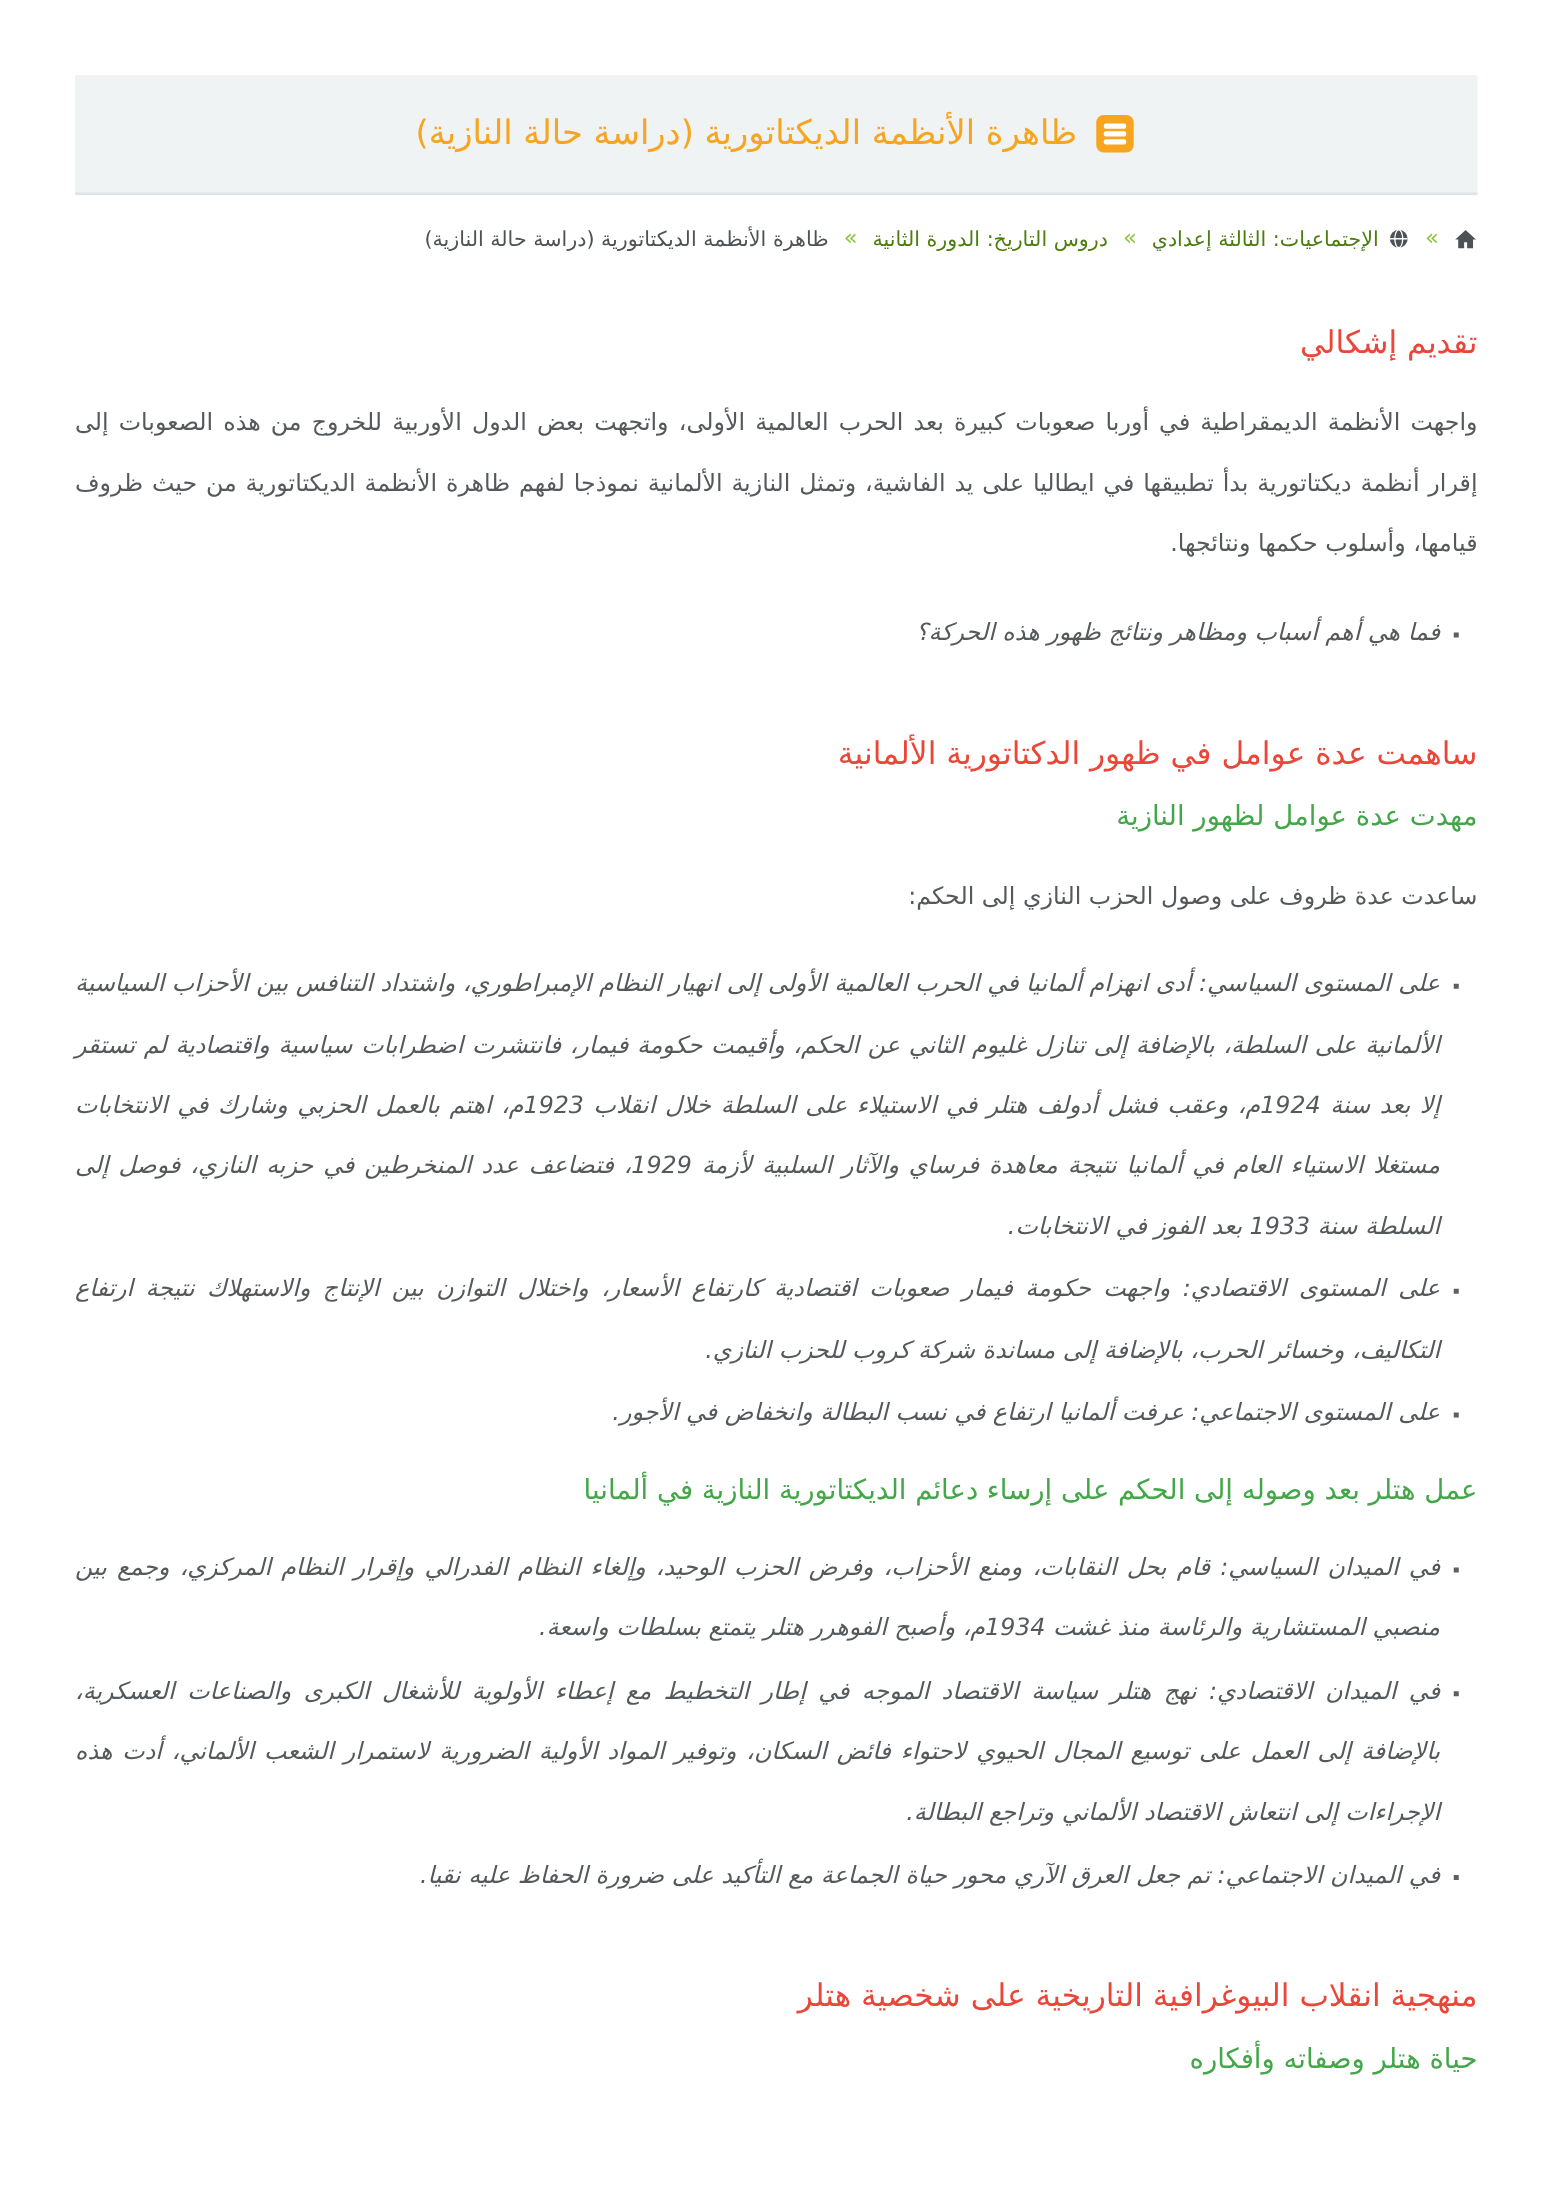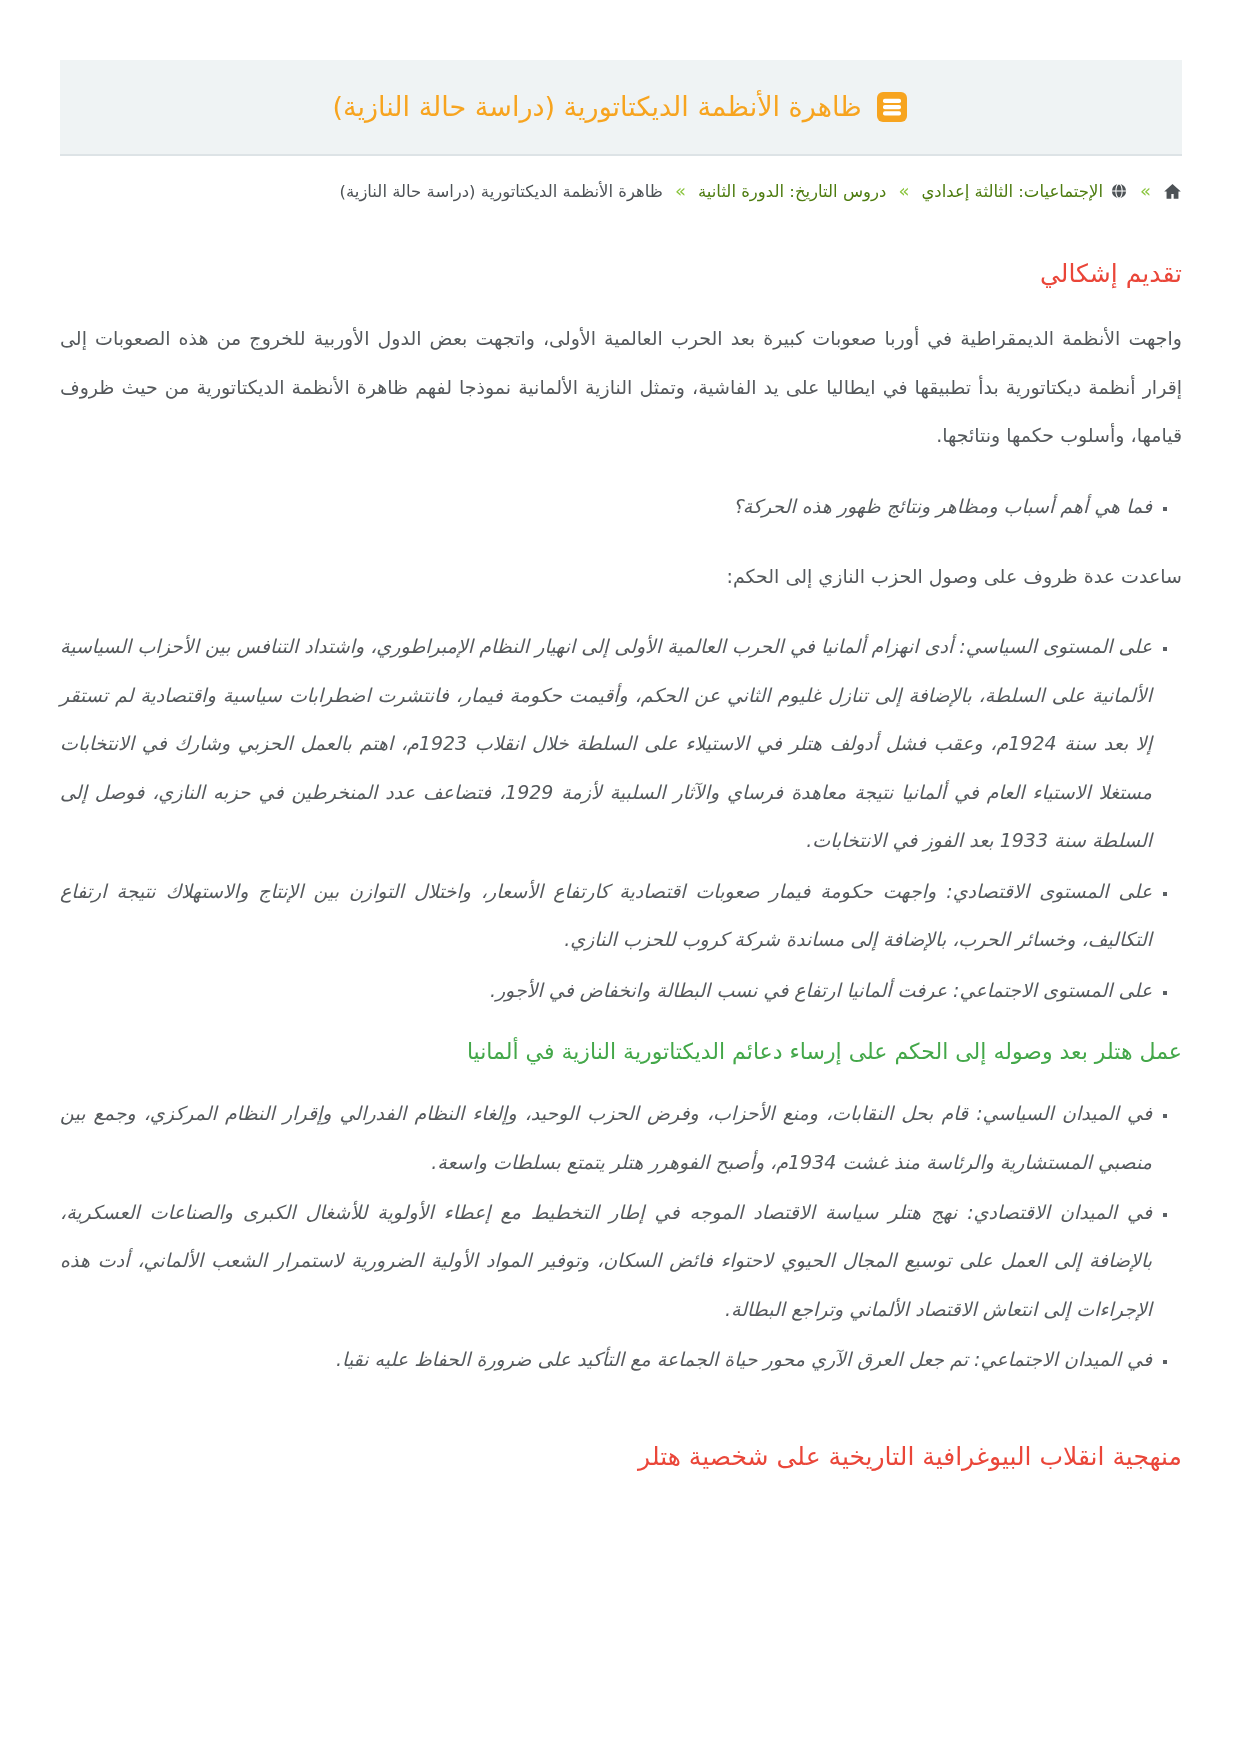--- a/index.html
+++ b/index.html
@@ -134,30 +134,33 @@
   </nav>
 
   <main>
 
     <h2>تقديم إشكالي</h2>
     <p>واجهت الأنظمة الديمقراطية في أوربا صعوبات كبيرة بعد الحرب العالمية الأولى، واتجهت بعض الدول الأوربية للخروج من هذه الصعوبات إلى إقرار أنظمة ديكتاتورية بدأ تطبيقها في ايطاليا على يد الفاشية، وتمثل النازية الألمانية نموذجا لفهم ظاهرة الأنظمة الديكتاتورية من حيث ظروف قيامها، وأسلوب حكمها ونتائجها.</p>
     <ul>
       <li>فما هي أهم أسباب ومظاهر ونتائج ظهور هذه الحركة؟</li>
     </ul>
 
+    <h2>ساهمت عدة عوامل في ظهور الدكتاتورية الألمانية</h2>
+    <h3>مهدت عدة عوامل لظهور النازية</h3>
     <p>ساعدت عدة ظروف على وصول الحزب النازي إلى الحكم:</p>
     <ul>
       <li>على المستوى السياسي: أدى انهزام ألمانيا في الحرب العالمية الأولى إلى انهيار النظام الإمبراطوري، واشتداد التنافس بين الأحزاب السياسية الألمانية على السلطة، بالإضافة إلى تنازل غليوم الثاني عن الحكم، وأقيمت حكومة فيمار، فانتشرت اضطرابات سياسية واقتصادية لم تستقر إلا بعد سنة 1924م، وعقب فشل أدولف هتلر في الاستيلاء على السلطة خلال انقلاب 1923م، اهتم بالعمل الحزبي وشارك في الانتخابات مستغلا الاستياء العام في ألمانيا نتيجة معاهدة فرساي والآثار السلبية لأزمة 1929، فتضاعف عدد المنخرطين في حزبه النازي، فوصل إلى السلطة سنة 1933 بعد الفوز في الانتخابات.</li>
       <li>على المستوى الاقتصادي: واجهت حكومة فيمار صعوبات اقتصادية كارتفاع الأسعار، واختلال التوازن بين الإنتاج والاستهلاك نتيجة ارتفاع التكاليف، وخسائر الحرب، بالإضافة إلى مساندة شركة كروب للحزب النازي.</li>
       <li>على المستوى الاجتماعي: عرفت ألمانيا ارتفاع في نسب البطالة وانخفاض في الأجور.</li>
     </ul>
 
     <h3>عمل هتلر بعد وصوله إلى الحكم على إرساء دعائم الديكتاتورية النازية في ألمانيا</h3>
     <ul>
       <li>في الميدان السياسي: قام بحل النقابات، ومنع الأحزاب، وفرض الحزب الوحيد، وإلغاء النظام الفدرالي وإقرار النظام المركزي، وجمع بين منصبي المستشارية والرئاسة منذ غشت 1934م، وأصبح الفوهرر هتلر يتمتع بسلطات واسعة.</li>
       <li>في الميدان الاقتصادي: نهج هتلر سياسة الاقتصاد الموجه في إطار التخطيط مع إعطاء الأولوية للأشغال الكبرى والصناعات العسكرية، بالإضافة إلى العمل على توسيع المجال الحيوي لاحتواء فائض السكان، وتوفير المواد الأولية الضرورية لاستمرار الشعب الألماني، أدت هذه الإجراءات إلى انتعاش الاقتصاد الألماني وتراجع البطالة.</li>
       <li>في الميدان الاجتماعي: تم جعل العرق الآري محور حياة الجماعة مع التأكيد على ضرورة الحفاظ عليه نقيا.</li>
     </ul>
 
     <h2>منهجية انقلاب البيوغرافية التاريخية على شخصية هتلر</h2>
+    <h3>حياة هتلر وصفاته وأفكاره</h3>
 
   </main>
 </div>
 
 </body></html>

